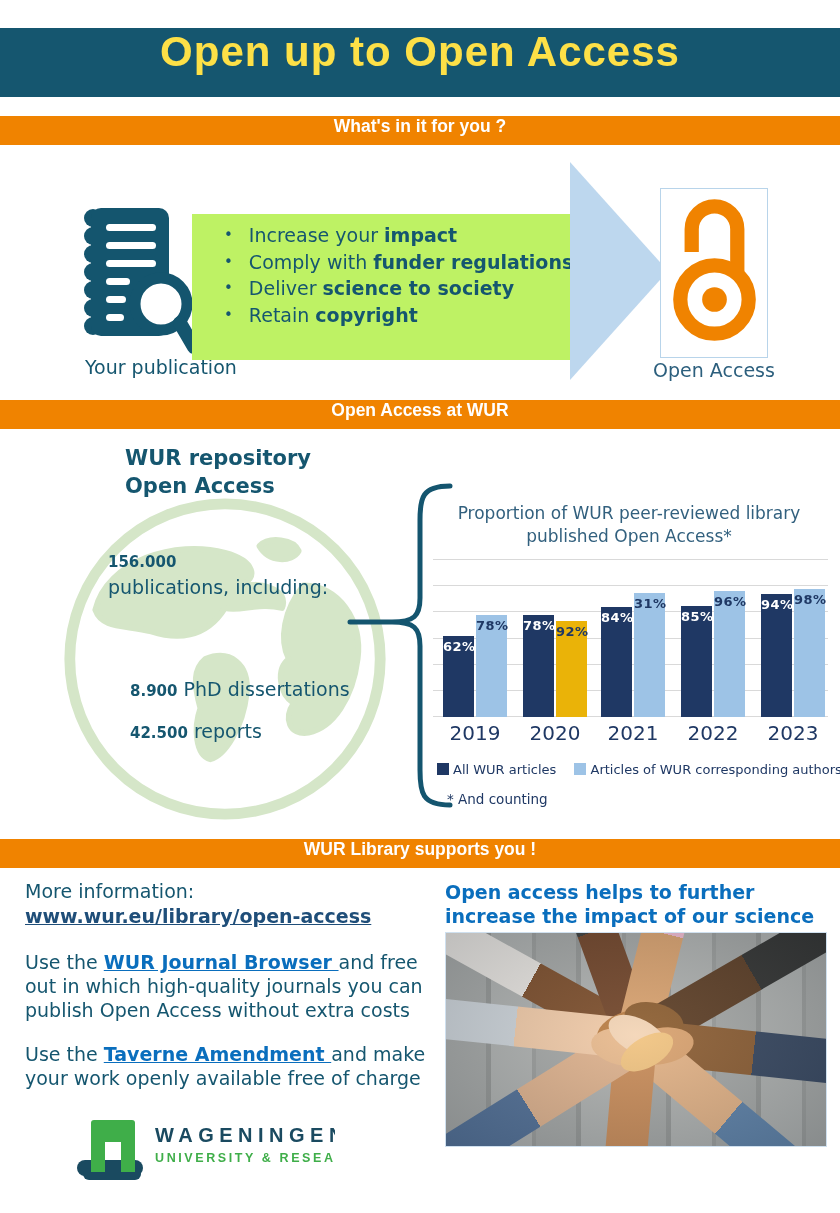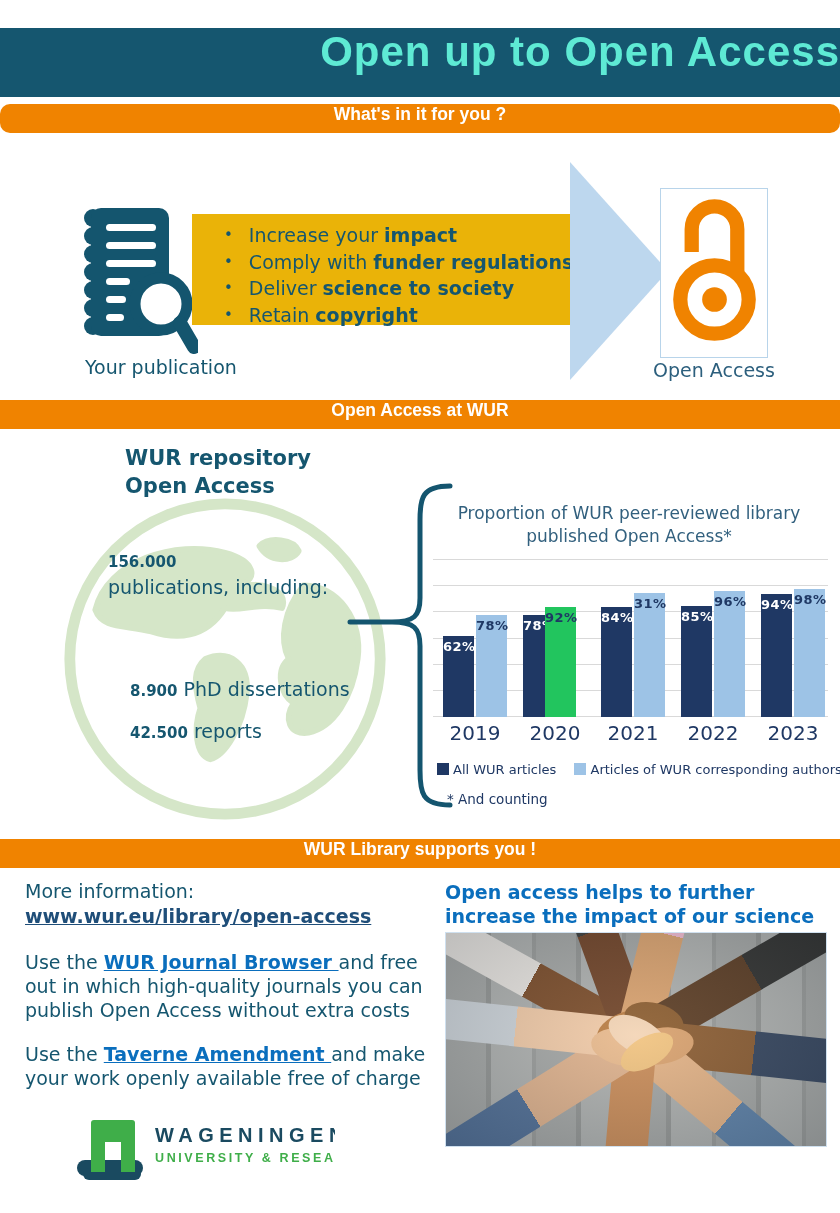--- a/index.html
+++ b/index.html
@@ -1,28 +1,28 @@
 <!DOCTYPE html>
 <html><head>
 <meta charset="utf-8">
 <style>
   html,body{margin:0;padding:0;background:#fff;}
   .page{position:relative;width:840px;height:1213px;background:#ffffff;overflow:hidden;
         font-family:"DejaVu Sans","Liberation Sans",sans-serif;}
   
   .bar-teal{position:absolute;left:0;top:28px;width:840px;height:69px;background:#15566f;
-            color:#5eead4;text-align:right;line-height:69px;
+            color:#fde047;text-align:center;line-height:69px;
             font:bold 42px "Liberation Sans",sans-serif;letter-spacing:1px;}
   .bar-orange{position:absolute;left:0;width:840px;height:29px;background:#f08300;color:#fff;
             text-align:center;line-height:29px;font:bold 17.5px "Liberation Sans",sans-serif;}
-  #subbar1{top:104px;border-radius:10px;} #subbar2{top:400px;} #subbar3{top:839px;}
+  #subbar1{top:116px;} #subbar2{top:400px;} #subbar3{top:839px;}
   
   .doc-icon{position:absolute;left:73px;top:200px;width:125px;height:155px;}
   .src-label{position:absolute;left:85px;top:356px;font-size:19px;color:#15566f;}
-  .benefits-box{position:absolute;left:192px;top:214px;width:378px;height:111px;background:#eab308;}
+  .benefits-box{position:absolute;left:192px;top:214px;width:378px;height:146px;background:#bef264;}
   .benefits-list{padding:9px 0 0 32px;color:#15566f;font-size:19px;line-height:24.5px;}
   .bullet-row{white-space:nowrap;}
   .bullet-row::before{content:"•";margin-right:16px;font-size:15px;position:relative;top:-2px;color:#15566f;}
   .arrow-head{position:absolute;left:570px;top:162px;width:0;height:0;
               border-left:98px solid #bdd7ee;border-top:109px solid transparent;border-bottom:109px solid transparent;}
   .oa-box{position:absolute;left:660px;top:188px;width:106px;height:168px;border:1px solid #b8d4ea;background:#fff;}
   .oa-box svg{display:block;margin:6px auto 0;}
   .oa-label{position:absolute;left:645px;top:359px;width:138px;text-align:center;font-size:19px;color:#2c5f7d;}
   
   .repo-heading{position:absolute;left:125px;top:444px;font:bold 21px "DejaVu Sans",sans-serif;
@@ -164,21 +164,21 @@
         <div class="gridline" style="bottom: 157px;"></div>
         <div class="cbar" style="left: 10px; height: 81.1167px; background: rgb(31, 56, 100);">
           <div class="val" style="color: rgb(255, 255, 255);">62%</div>
         </div>
         <div class="cbar" style="left: 43px; height: 102.05px; background: rgb(157, 195, 230);">
           <div class="val" style="color: rgb(31, 56, 100);">78%</div>
         </div>
         <div class="cbar" style="left: 90px; height: 102.05px; background: rgb(31, 56, 100);">
           <div class="val" style="color: rgb(255, 255, 255);">78%</div>
         </div>
-        <div class="cbar" style="left: 112px; height: 110px; background: #22c55e;">
+        <div class="cbar" style="left: 123px; height: 96px; background: #eab308;">
           <div class="val" style="color: rgb(31, 56, 100);">92%</div>
         </div>
         <div class="cbar" style="left: 168px; height: 109.9px; background: rgb(31, 56, 100);">
           <div class="val" style="color: rgb(255, 255, 255);">84%</div>
         </div>
         <div class="cbar" style="left: 201px; height: 124.292px; background: rgb(157, 195, 230);">
           <div class="val" style="color: rgb(31, 56, 100);">31%</div>
         </div>
         <div class="cbar" style="left: 248px; height: 111.208px; background: rgb(31, 56, 100);">
           <div class="val" style="color: rgb(255, 255, 255);">85%</div>

